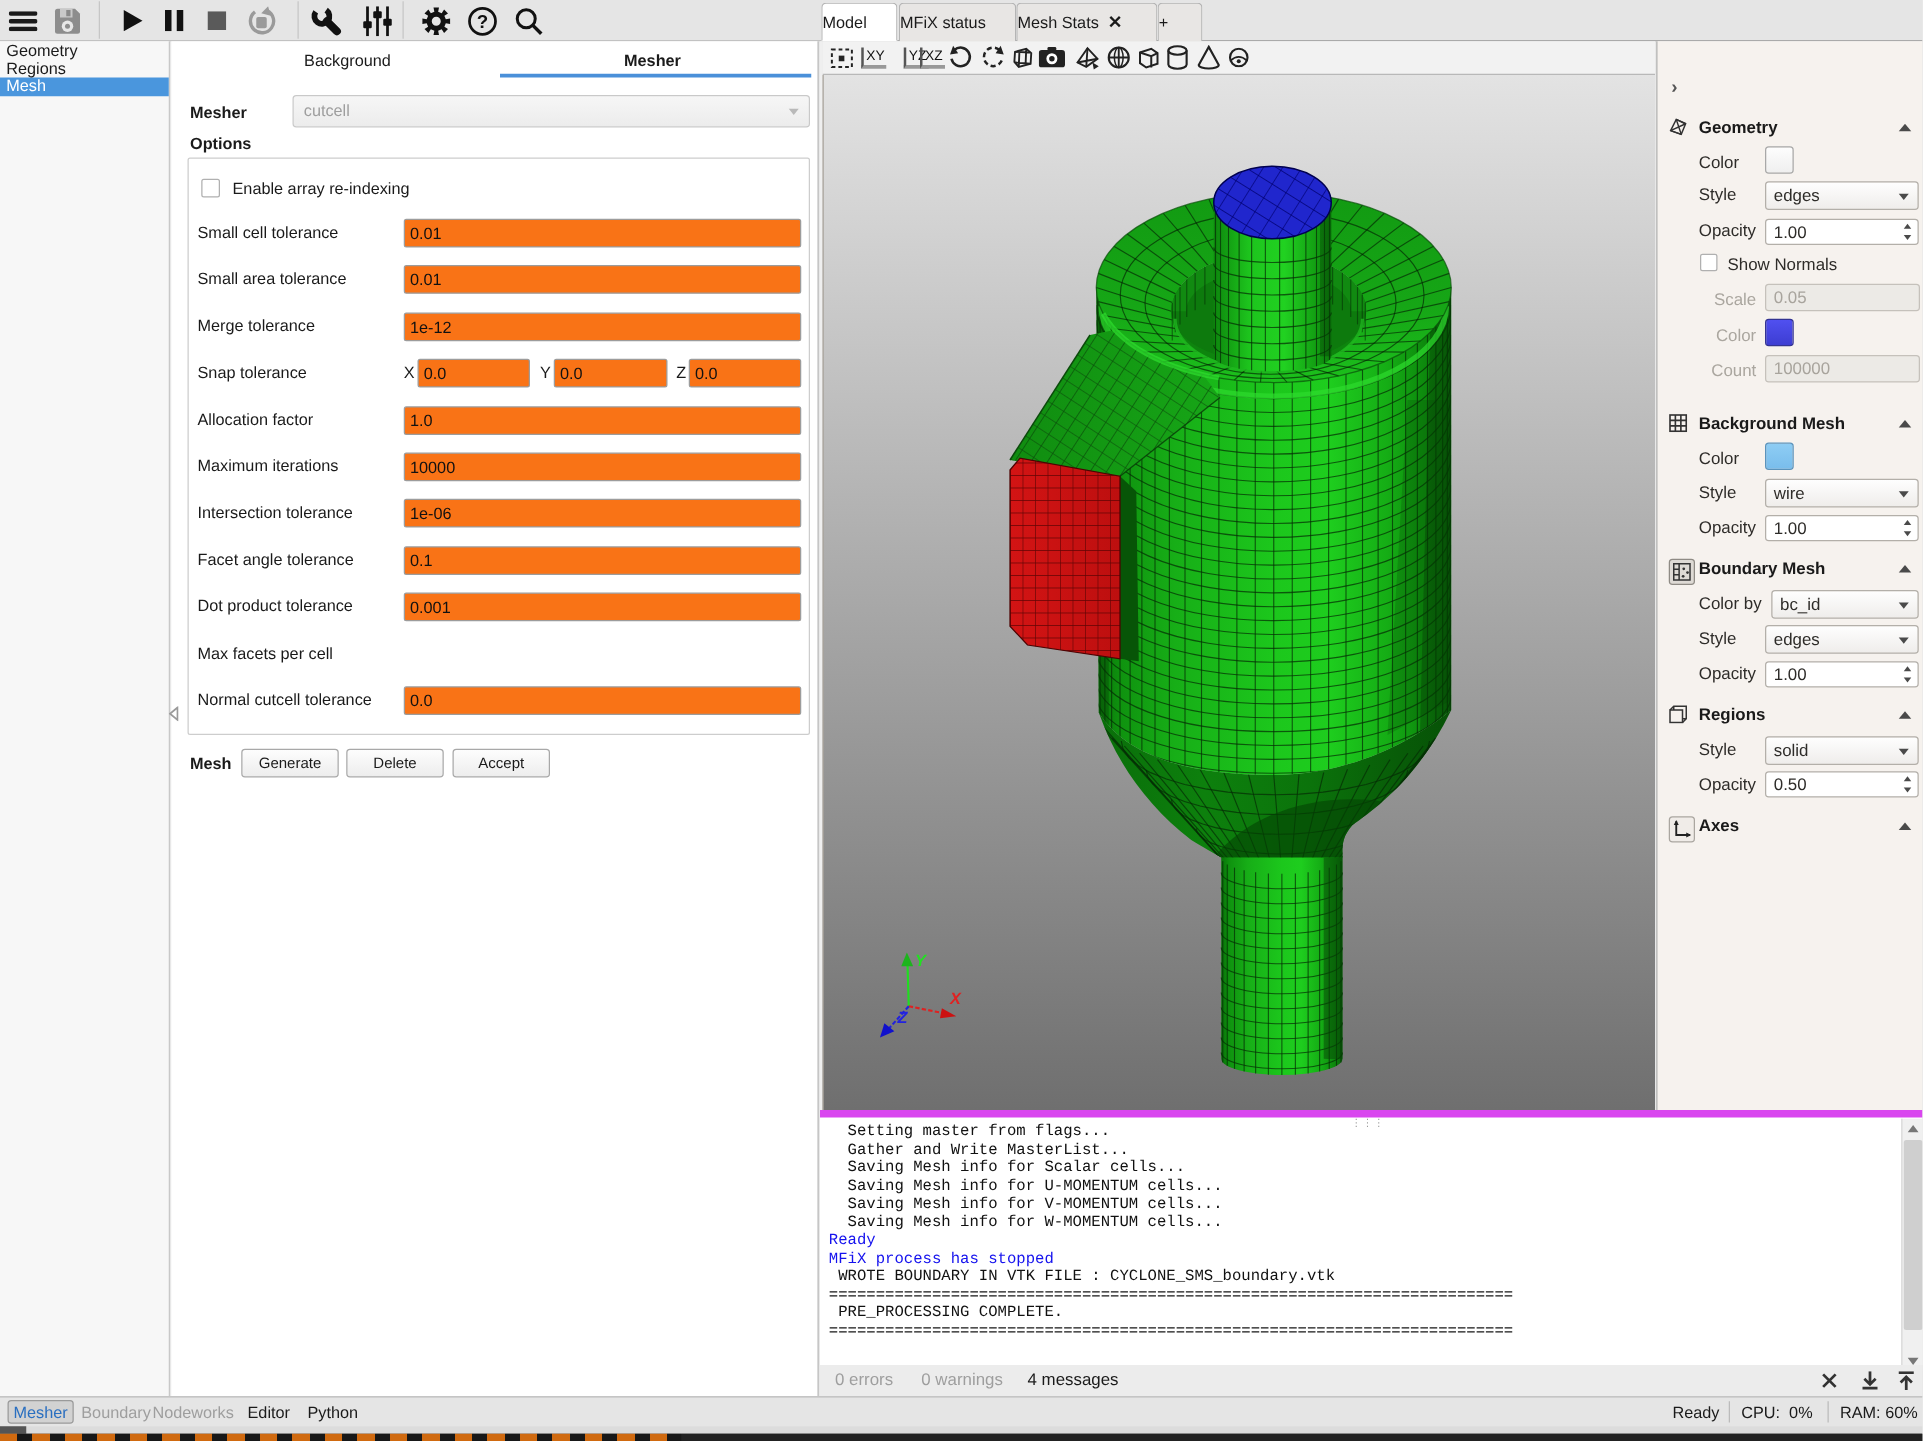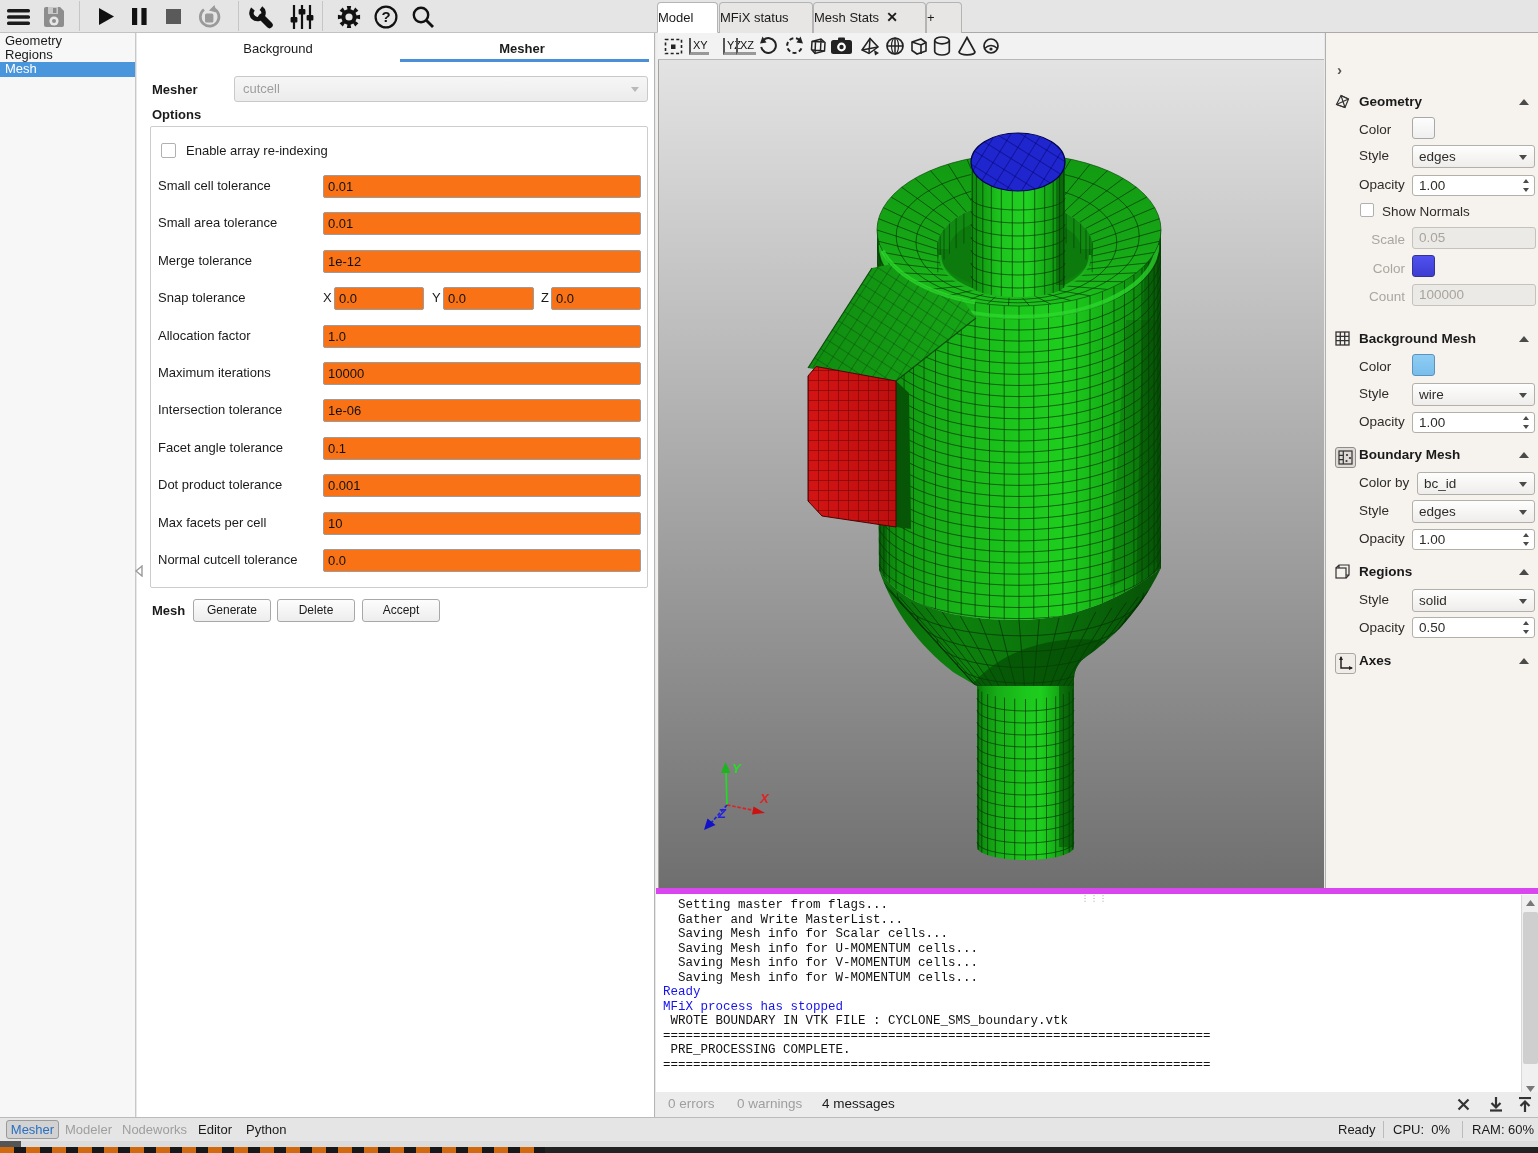--- a/index.html
+++ b/index.html
@@ -219,21 +219,20 @@
     <div class="field" style="left:186px;top:292px;width:318px;height:23px">1.0</div>
     <div class="lbl" style="left:21px;top:332px">Maximum iterations</div>
     <div class="field" style="left:186px;top:329px;width:318px;height:23px">10000</div>
     <div class="lbl" style="left:21px;top:369px">Intersection tolerance</div>
     <div class="field" style="left:186px;top:366px;width:318px;height:23px">1e-06</div>
     <div class="lbl" style="left:21px;top:407px">Facet angle tolerance</div>
     <div class="field" style="left:186px;top:404px;width:318px;height:23px">0.1</div>
     <div class="lbl" style="left:21px;top:444px">Dot product tolerance</div>
     <div class="field" style="left:186px;top:441px;width:318px;height:23px">0.001</div>
     <div class="lbl" style="left:21px;top:482px">Max facets per cell</div>
-    <div class="field" style="left:186px;top:479px;width:318px;height:23px">10</div>
     <div class="lbl" style="left:21px;top:519px">Normal cutcell tolerance</div>
     <div class="field" style="left:186px;top:516px;width:318px;height:23px">0.0</div>
     <div class="lbl" style="left:15px;top:570px;font-weight:bold">Mesh</div>
     <div class="btn" style="left:56px;top:566px;width:78px">Generate</div>
     <div class="btn" style="left:140px;top:566px;width:78px">Delete</div>
     <div class="btn" style="left:225px;top:566px;width:78px">Accept</div>
     <svg class="abs" style="left:-2px;top:532px" width="8" height="12">
       <polygon points="7,1 1,6 7,11" fill="none" stroke="#9a9a9a" stroke-width="1.4"></polygon>
     </svg>
   </div>
@@ -675,21 +674,21 @@
       <path d="M7,0 V10 M2.5,6 L7,10.5 L11.5,6" stroke="#333" stroke-width="2.2" fill="none"></path>
       <path d="M1,13.5 H13" stroke="#333" stroke-width="2.2"></path>
     </svg>
     <svg class="abs" style="left:862px;top:5px" width="14" height="15">
       <path d="M1,1 H13" stroke="#333" stroke-width="2.2"></path>
       <path d="M7,15 V5 M2.5,9 L7,4.5 L11.5,9" stroke="#333" stroke-width="2.2" fill="none"></path>
     </svg>
   </div>
 <div id="bottombar" class="abs">
     <div class="abs" style="left:6px;top:2px;width:53px;height:19px;background:#d2d2d2;border:1px solid #9a9a9a;border-radius:3px;text-align:center;line-height:18px;color:#2a6fc0">Mesher</div>
-    <span class="abs" style="left:65px;top:4px;color:#9e9e9e">Modeler</span>
+    <span class="abs" style="left:65px;top:4px;color:#9e9e9e">Boundary</span>
     <span class="abs" style="left:122px;top:4px;color:#9e9e9e">Nodeworks</span>
     <span class="abs" style="left:198px;top:4px;color:#1a1a1a">Editor</span>
     <span class="abs" style="left:246px;top:4px;color:#1a1a1a">Python</span>
     <span class="abs" style="left:1338px;top:4px;color:#1a1a1a">Ready</span>
     <div class="bsep" style="left:1383px"></div>
     <span class="abs" style="left:1393px;top:4px;color:#1a1a1a">CPU:&nbsp; 0%</span>
     <div class="bsep" style="left:1462px"></div>
     <span class="abs" style="left:1472px;top:4px;color:#1a1a1a">RAM: 60%</span>
   </div>
 <div id="strip1" class="abs">

